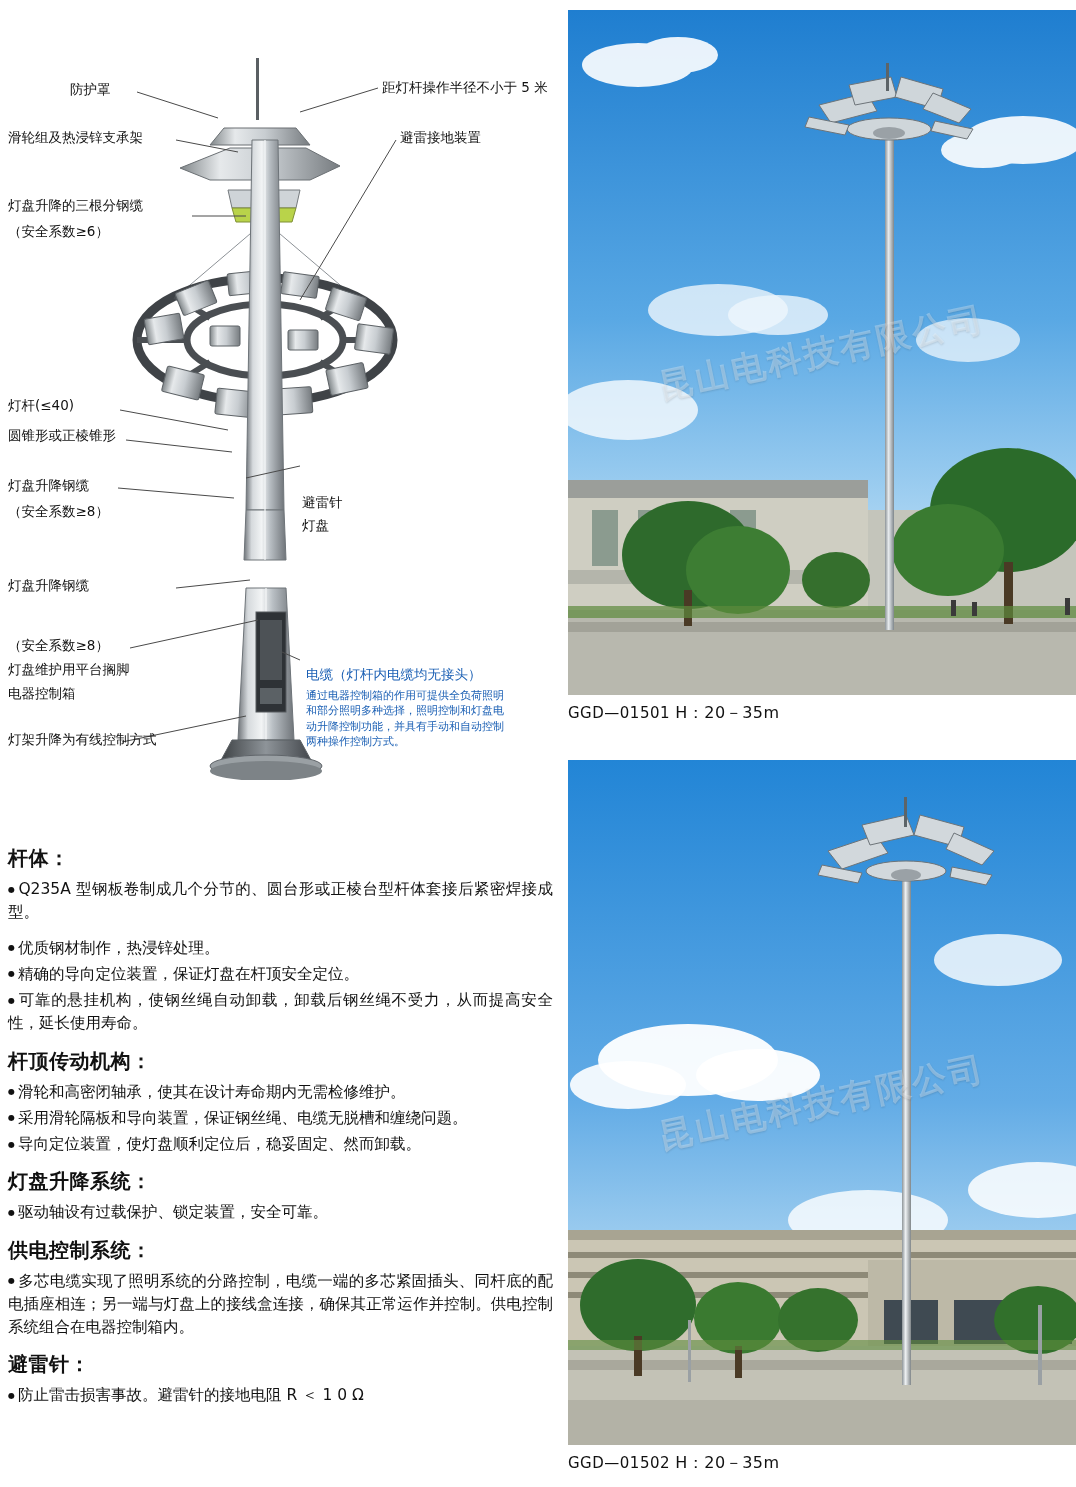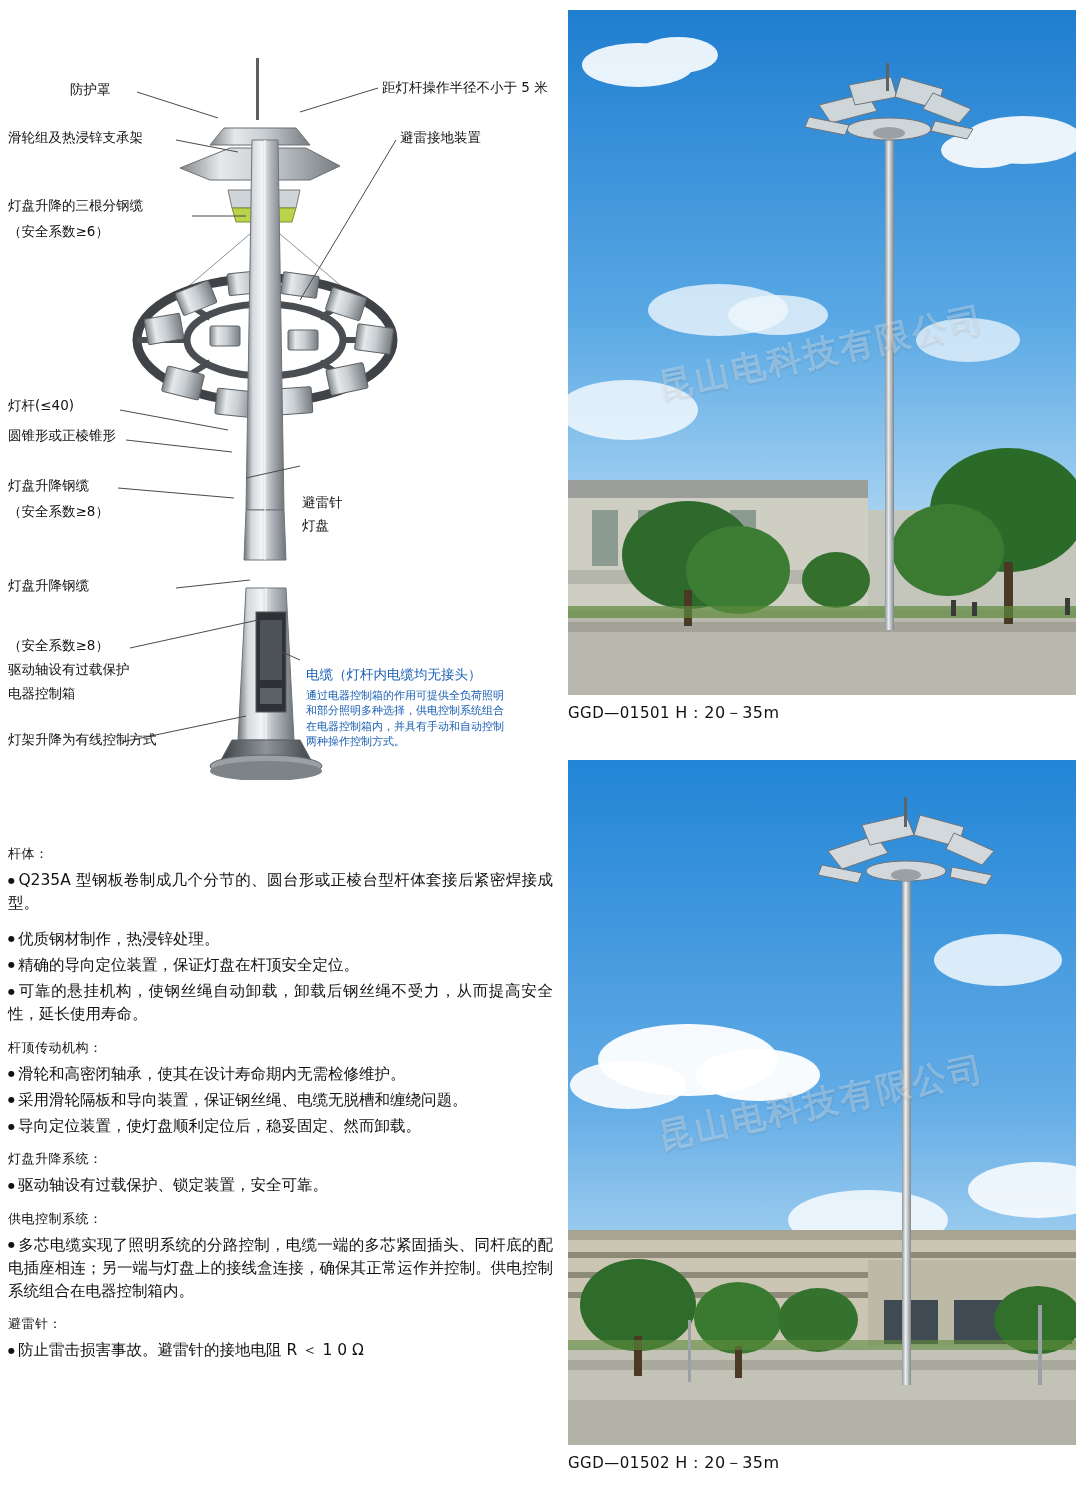--- a/index.html
+++ b/index.html
@@ -19,21 +19,21 @@
   .callout{position:absolute;font-size:13.5px;line-height:1.45;color:#111;white-space:nowrap;}
   .callout.small{font-size:11px;color:#222;}
   .callout.blue{color:#1a5fb4;}
   .wrap{white-space:normal;}
 
   
   .illus{position:absolute;left:60px;top:40px;width:420px;height:740px;}
 
   
   .specs{position:absolute;left:8px;top:845px;width:545px;}
-  .specs h3{font-size:13px;margin:0 0 6px 0;font-weight:normal;letter-spacing:.5px;}
+  .specs h3{font-size:20px;margin:0 0 6px 0;font-weight:bold;letter-spacing:.5px;}
   .specs p{font-size:15.5px;margin:0 0 3px 0;line-height:1.5;text-align:justify;}
   .specs .grp{margin-bottom:12px;}
   .bullet:before{content:"\25CF";font-size:8px;vertical-align:middle;margin-right:3px;color:#111;}
 
   
   .right-col{position:absolute;left:568px;top:0;width:508px;height:1487px;}
   .photo-card{position:absolute;left:0;width:508px;}
   .photo{position:relative;width:508px;overflow:hidden;}
   .cap{font-size:15px;margin-top:8px;letter-spacing:.5px;}
   .cap .h{font-size:16px;}
@@ -269,32 +269,32 @@
       <div class="callout" style="left:8px;top:576px;z-index:9000;background:#fff;">灯盘升降钢缆</div>
 
       <div class="callout" style="left:8px;top:576px;z-index:9500;background:#fff;">灯盘升降钢缆</div>
 
       <div class="callout" style="left:8px;top:576px;z-index:9900;background:#fff;">灯盘升降钢缆</div>
 
       <div class="callout" style="left:8px;top:576px;z-index:9999;background:#fff;">灯盘升降钢缆</div>
 
       <div class="callout" style="left:8px;top:636px;z-index:10000;background:#fff;">（安全系数≥8）</div>
 
-      <div class="callout" style="left:8px;top:660px;z-index:10000;">驱动轴设有过载保护</div>
+      <div class="callout" style="left:8px;top:660px;z-index:10000;">灯盘维护用平台搁脚</div>
       <div class="callout" style="left:8px;top:684px;z-index:10000;">电器控制箱</div>
       <div class="callout" style="left:8px;top:730px;z-index:10000;">灯架升降为有线控制方式</div>
 
       <div class="callout" style="left:382px;top:78px;">距灯杆操作半径不小于 5 米</div>
       <div class="callout" style="left:400px;top:128px;">避雷接地装置</div>
       <div class="callout" style="left:302px;top:455px;margin-top:38px;">避雷针</div>
 
       <div class="callout wrap" style="left:302px;top:515px;width:248px;white-space:normal;line-height:1.5;">灯盘</div>
 
       <div class="callout blue" style="left:306px;top:665px;">电缆（灯杆内电缆均无接头）</div>
-      <div class="callout blue small wrap" style="left:306px;top:688px;width:200px;white-space:normal;line-height:1.4;">通过电器控制箱的作用可提供全负荷照明和部分照明多种选择，供电控制系统组合在电器控制箱内，并具有手动和自动控制两种操作控制方式。</div>
+      <div class="callout blue small wrap" style="left:306px;top:688px;width:200px;white-space:normal;line-height:1.4;">通过电器控制箱的作用可提供全负荷照明和部分照明多种选择，照明控制和灯盘电动升降控制功能，并具有手动和自动控制两种操作控制方式。</div>
     </div>
 
     <div class="specs">
 
       <div class="grp">
         <h3>杆体：</h3>
         <p class="bullet">Q235A 型钢板卷制成几个分节的、圆台形或正棱台型杆体套接后紧密焊接成型。</p>
       </div>
 
       <div class="grp">

